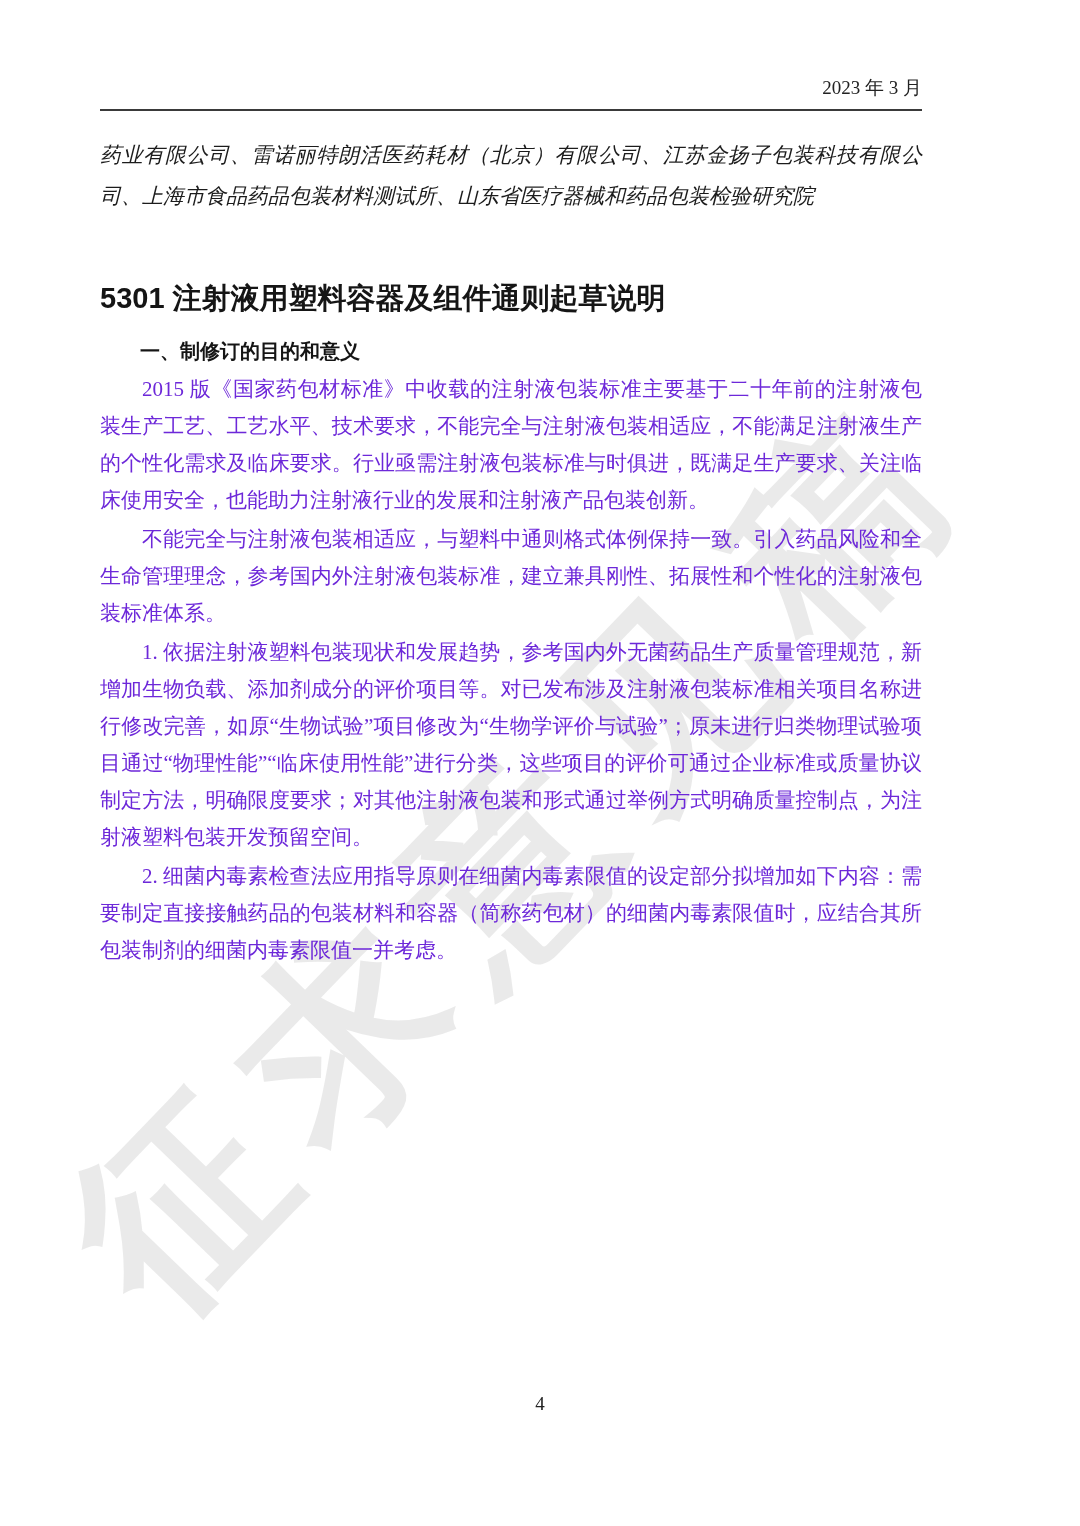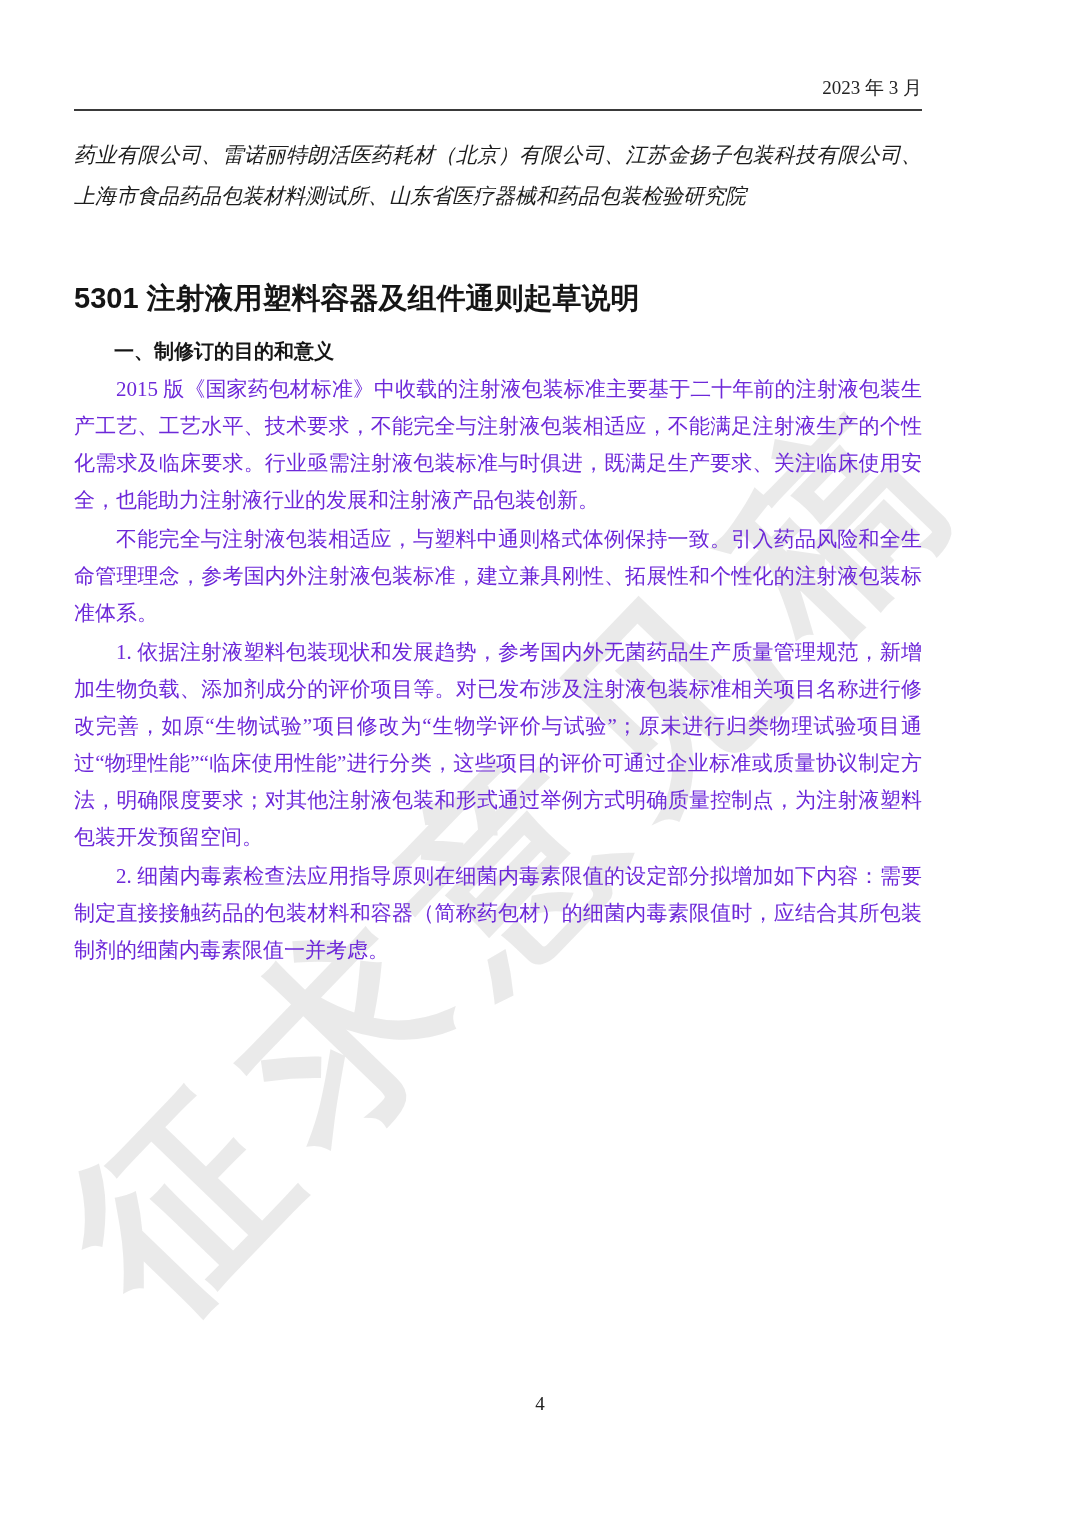--- a/index.html
+++ b/index.html
@@ -27,21 +27,21 @@
     color: rgba(90, 90, 90, 0.13);
     font-family: "Liberation Serif", "DejaVu Serif", serif;
     font-weight: bold;
     z-index: 0;
     pointer-events: none;
     user-select: none;
   }
   .content {
     position: relative;
     z-index: 1;
-    padding: 76px 158px 0 74px; 
+    padding: 76px 158px 0 100px; 
   }
   .header-date {
     text-align: right;
     font-size: 19px;
     line-height: 24px;
     color: #222222;
   }
   .header-rule {
     margin-top: 9px;
     border: none;

